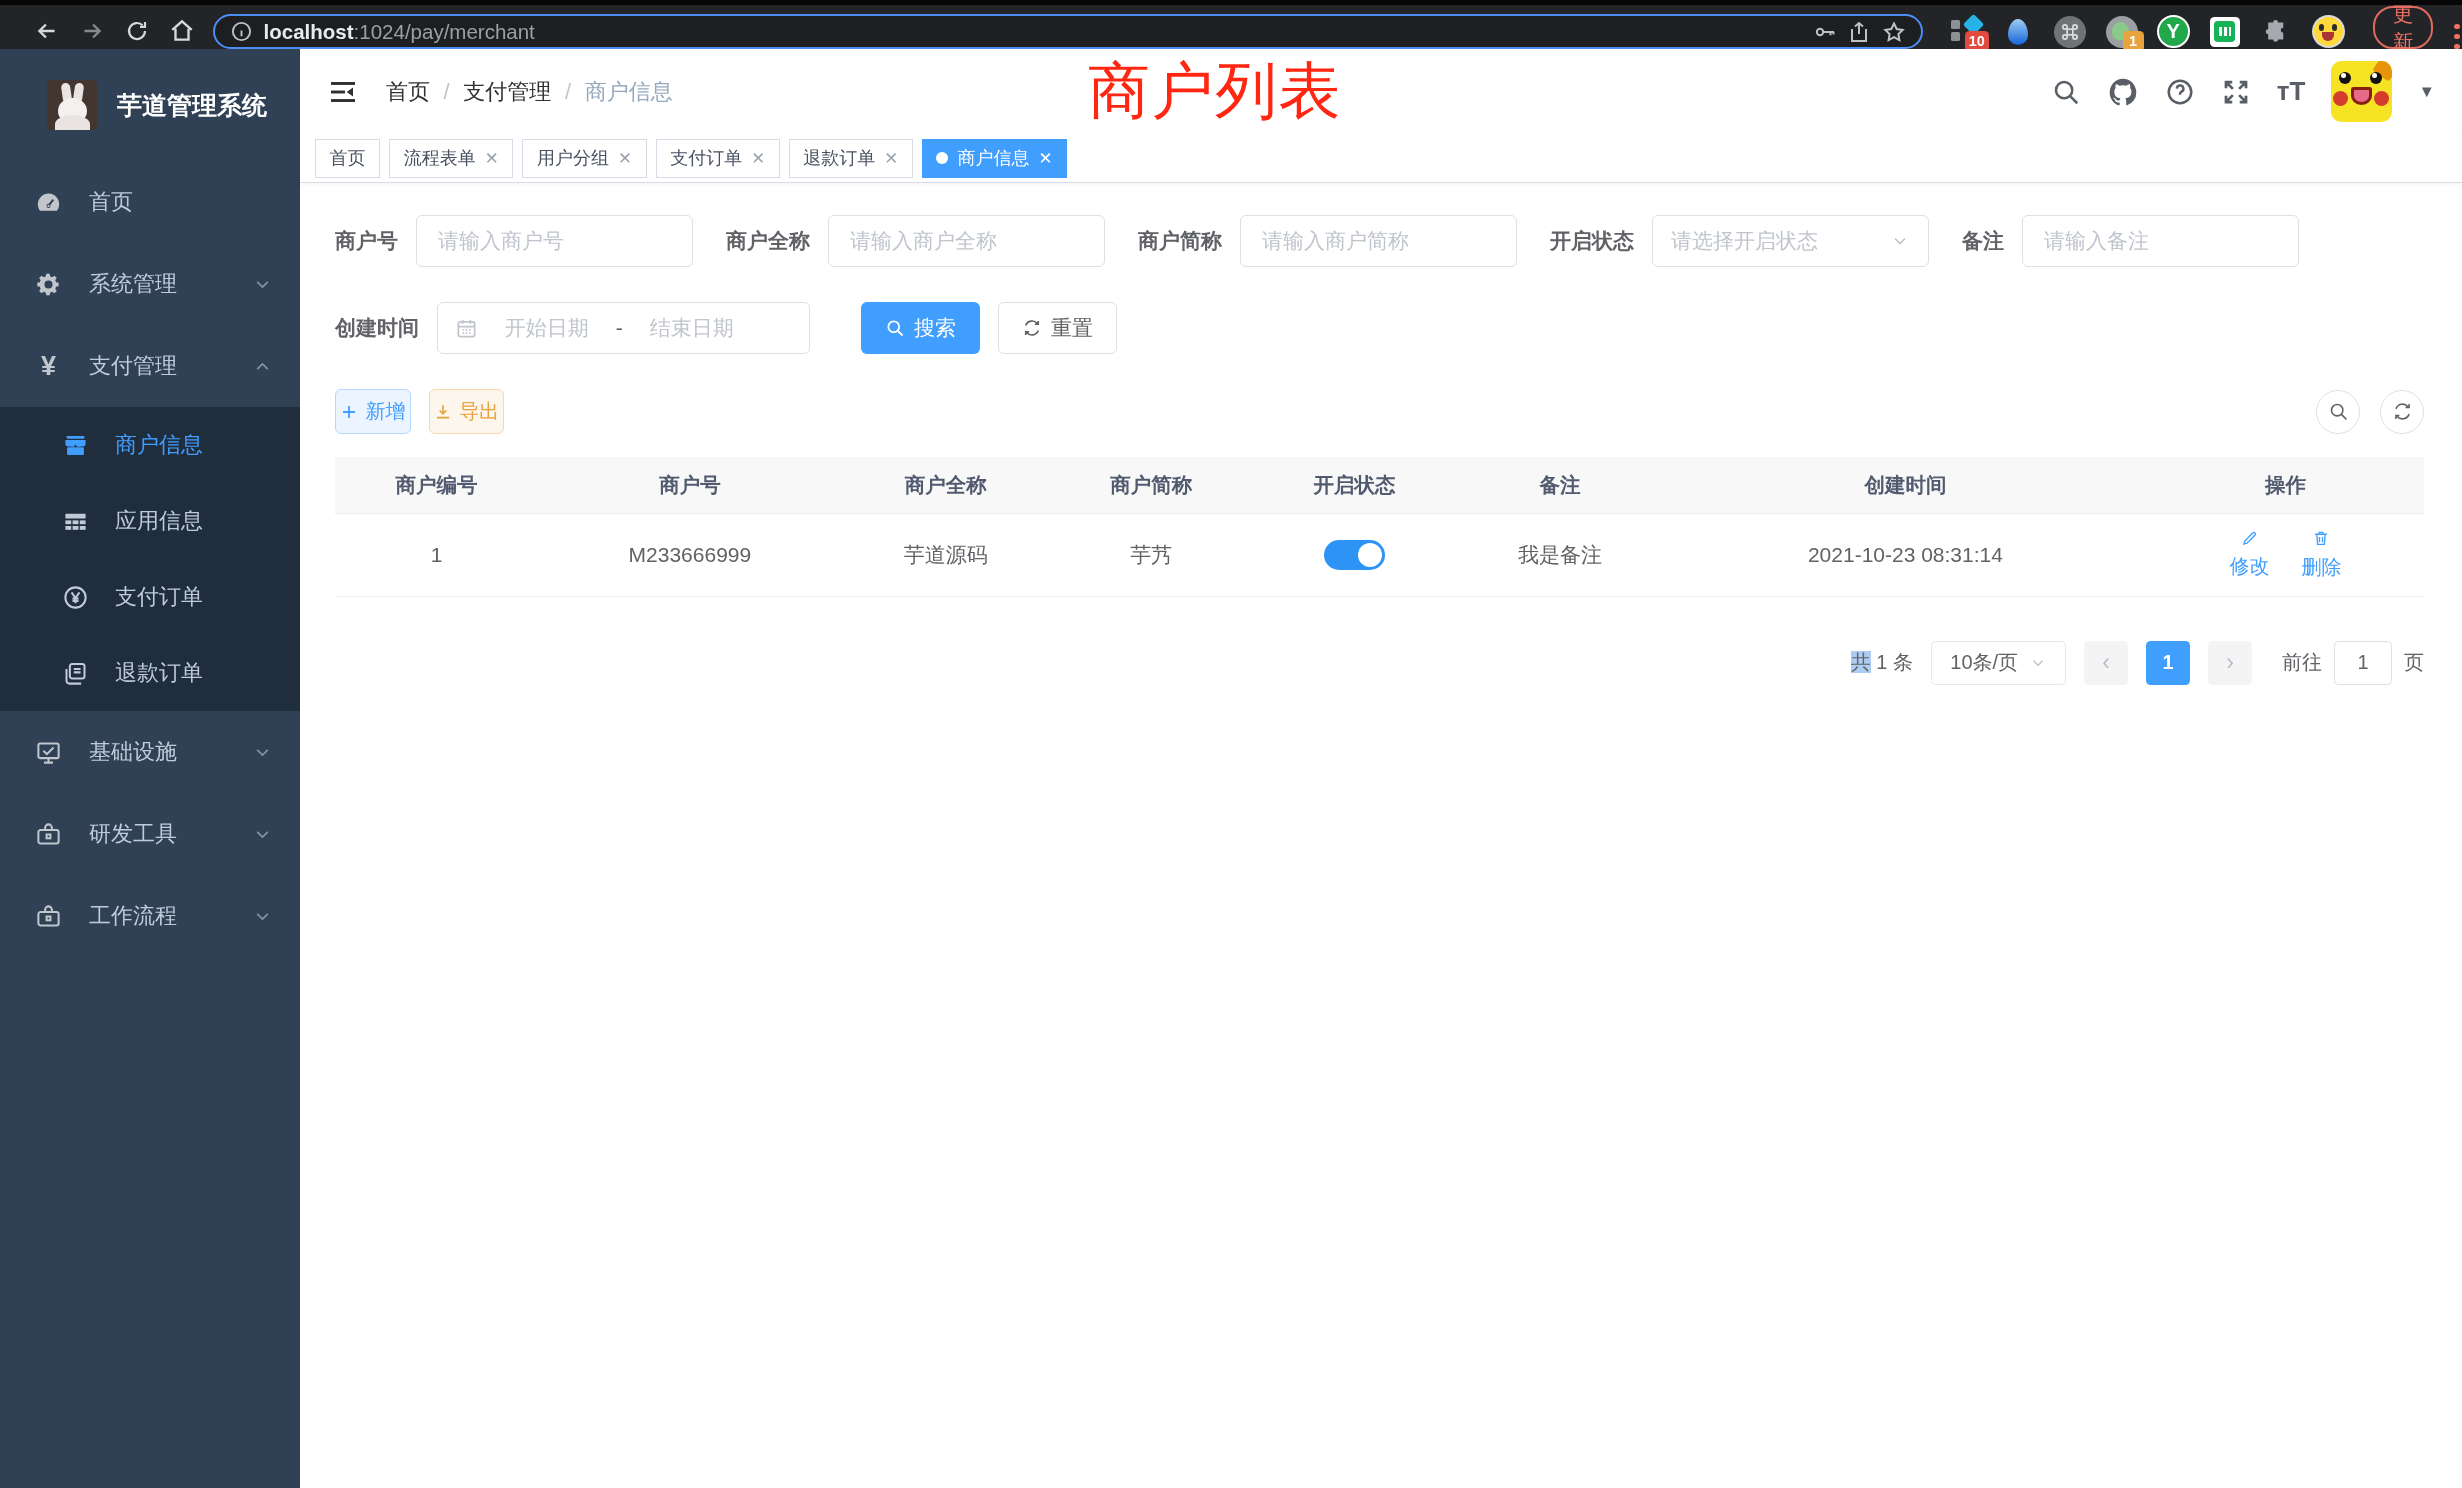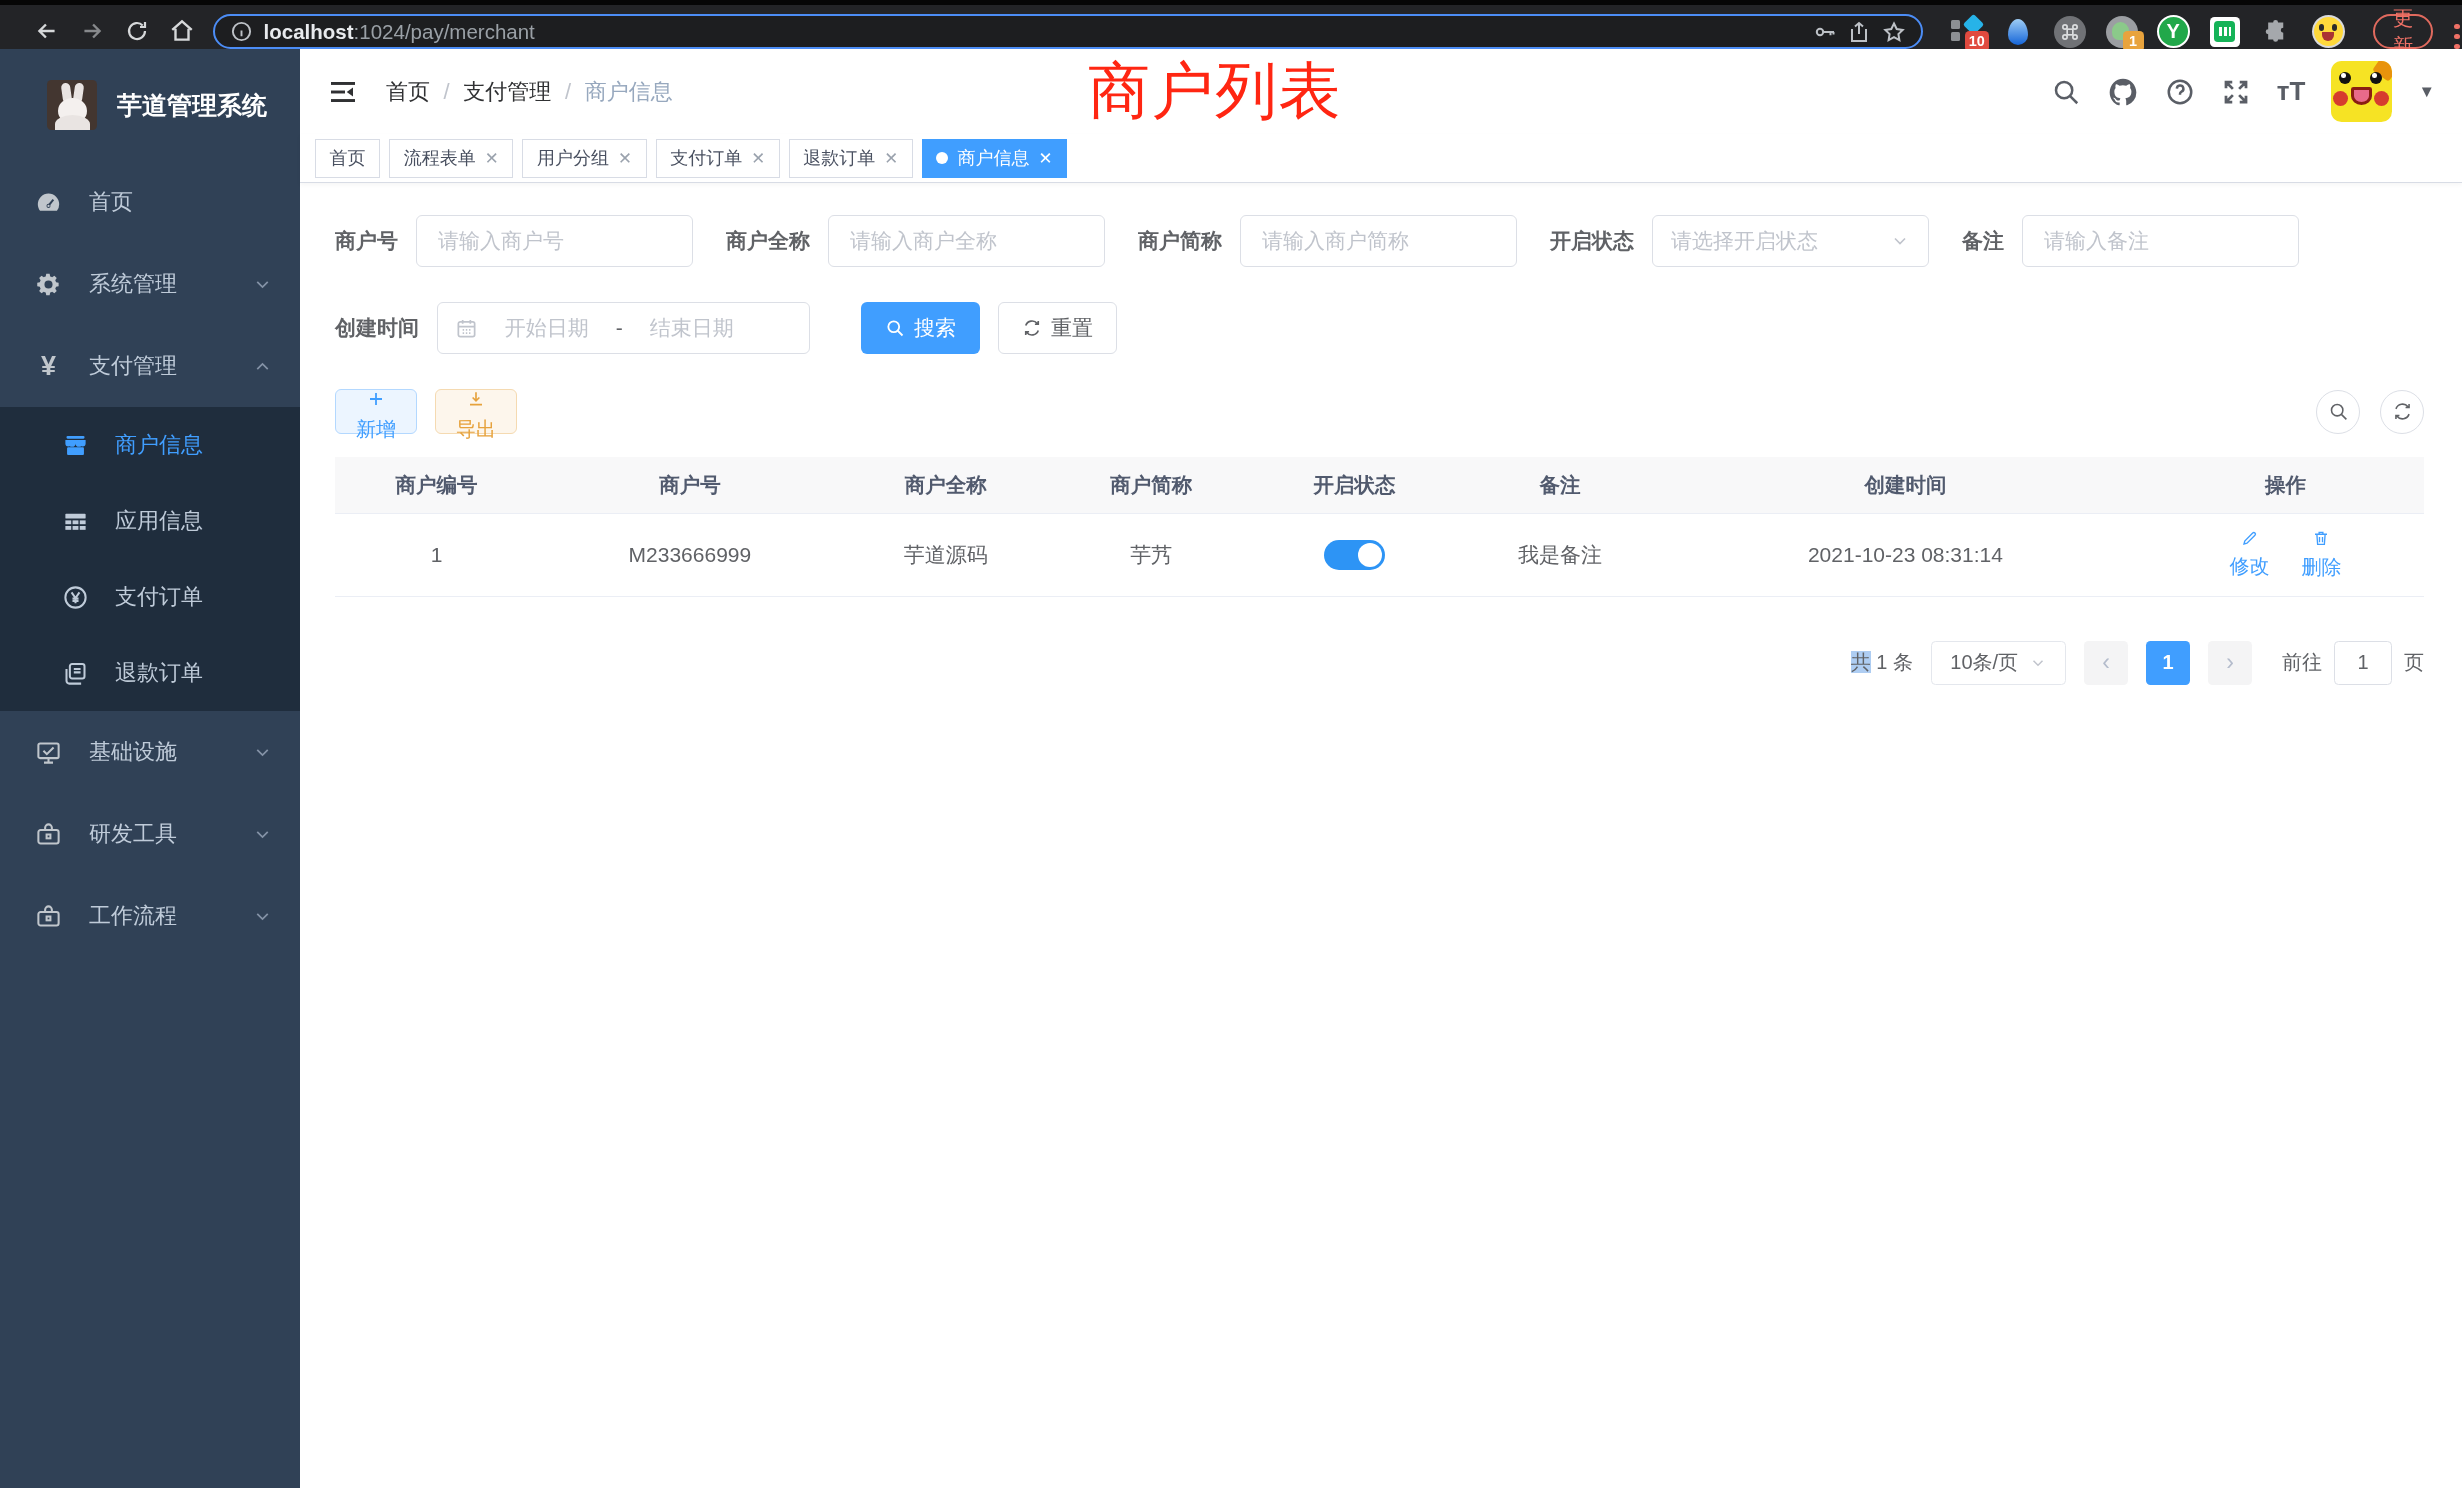--- a/index.html
+++ b/index.html
@@ -37,21 +37,21 @@
   .sq-green { width:30px; height:30px; border-radius:4.5px; background:#fff; display:flex; align-items:center; justify-content:center; }
   .sq-green i { width:21px; height:21px; background:#15b358; border-radius:3.8px; display:block; position:relative; }
   .sq-green i:after { content:""; position:absolute; left:4.5px; top:6px; width:12px; height:9px;
     background:linear-gradient(90deg,#fff 0 3px,transparent 3px 5.3px,#fff 5.3px 8.3px,transparent 8.3px 10px,#fff 10px 12px); }
   .puzzle { color:#a5a8ac; }
   .smiley { width:33px; height:33px; border-radius:50%; background:#d9dadc; display:flex; align-items:center; justify-content:center; }
   .smiley i { width:29px; height:29px; border-radius:50%; background:#ffd93b; position:relative; display:block; }
   .smiley i:before { content:""; position:absolute; left:5.3px; top:6.8px; width:5.3px; height:6.8px; border-radius:50%; background:#2b2b2b; box-shadow:13px 0 0 #2b2b2b; }
   .smiley i:after { content:""; position:absolute; left:8.3px; top:15px; width:12px; height:9px; border-radius:0 0 12px 12px; background:#a33; }
   .update-pill { margin-left:21px; border:2.3px solid #e06a5e; color:#ef7166; border-radius:20px;
-    height:35px; padding:0 18px; display:flex; align-items:center; font-size:20.5px;margin-top:27px; }
+    height:43px; padding:0 18px; display:flex; align-items:center; font-size:20.5px;margin-top:27px; }
   .menu-dots { margin-left:15px; display:flex; flex-direction:column; gap:4.5px; align-items:center; width:20px; }
   .menu-dots i { width:5.3px; height:5.3px; border-radius:50%; background:#ef7166; }
 
   
   .app { display:flex; height:1440px; }
   .sidebar { width:300px; background:#304156; flex:0 0 auto; display:flex; flex-direction:column; }
   .logo-row { height:112px; display:flex; align-items:center; padding-left:47px; gap:20px; }
   .logo-img { width:50px; height:50px; border-radius:4.5px; background:#433630; position:relative; overflow:hidden; flex:0 0 auto; }
   .logo-img .ear { position:absolute; top:3px; width:9px; height:20px; background:#e9e4e2; border-radius:4.5px; }
   .logo-img .ear.l { left:15px; transform:rotate(-8deg);} .logo-img .ear.r { left:27px; transform:rotate(8deg);}
@@ -117,21 +117,21 @@
     align-items:center; padding:0 16.7px; gap:12px; }
   .range-box .cal { color:#c0c4cc; display:flex; }
   .range-box input { border:none; outline:none; width:114px; font-size:21px; color:#606266; font-family:inherit; text-align:center; }
   .range-box input::placeholder { color:#c0c4cc; }
   .range-sep { color:#606266; font-size:21px; }
   .btn { height:52px; border-radius:6px; display:inline-flex; align-items:center; justify-content:center;
     gap:9px; font-size:21px; cursor:pointer; border:1.5px solid transparent; padding:0 23px; }
   .btn-primary { background:#409eff; color:#fff; margin-left:18px; }
   .btn-plain { background:#fff; border-color:#dcdfe6; color:#606266; margin-left:18px; }
   .actions-row { display:flex; align-items:center; margin-top:3px; }
-  .btn-mini { height:45px; font-size:20px; padding:0 20px; border-radius:6px; display:inline-flex; align-items:center; gap:7.6px; cursor:pointer;flex-direction:column; }
+  .btn-mini { height:45px; font-size:20px; padding:0 4px; border-radius:6px; display:inline-flex; align-items:center; gap:7.6px; cursor:pointer; }
   .btn-add { background:#ecf5ff; border:1.5px solid #b3d8ff; color:#409eff; }
   .btn-export { background:#fdf6ec; border:1.5px solid #f5dab1; color:#e6a23c; margin-left:18px; }
   .round-btns { margin-left:auto; display:flex; gap:20px; }
   .round-btn { width:44px; height:44px; border-radius:50%; border:1.5px solid #dcdfe6; background:#fff;
     display:flex; align-items:center; justify-content:center; color:#606266; cursor:pointer; }
 
   table.grid { width:100%; border-collapse:collapse; margin-top:23px; }
   table.grid th { background:#f8f8f9; height:56px; font-size:20.5px; color:#515a6e; font-weight:bold; text-align:center; }
   table.grid td { height:83px; font-size:21px; color:#606266; text-align:center; border-bottom:1.5px solid #ebeef5; }
   table.grid thead tr { border-bottom:1.5px solid #ebeef5; }

